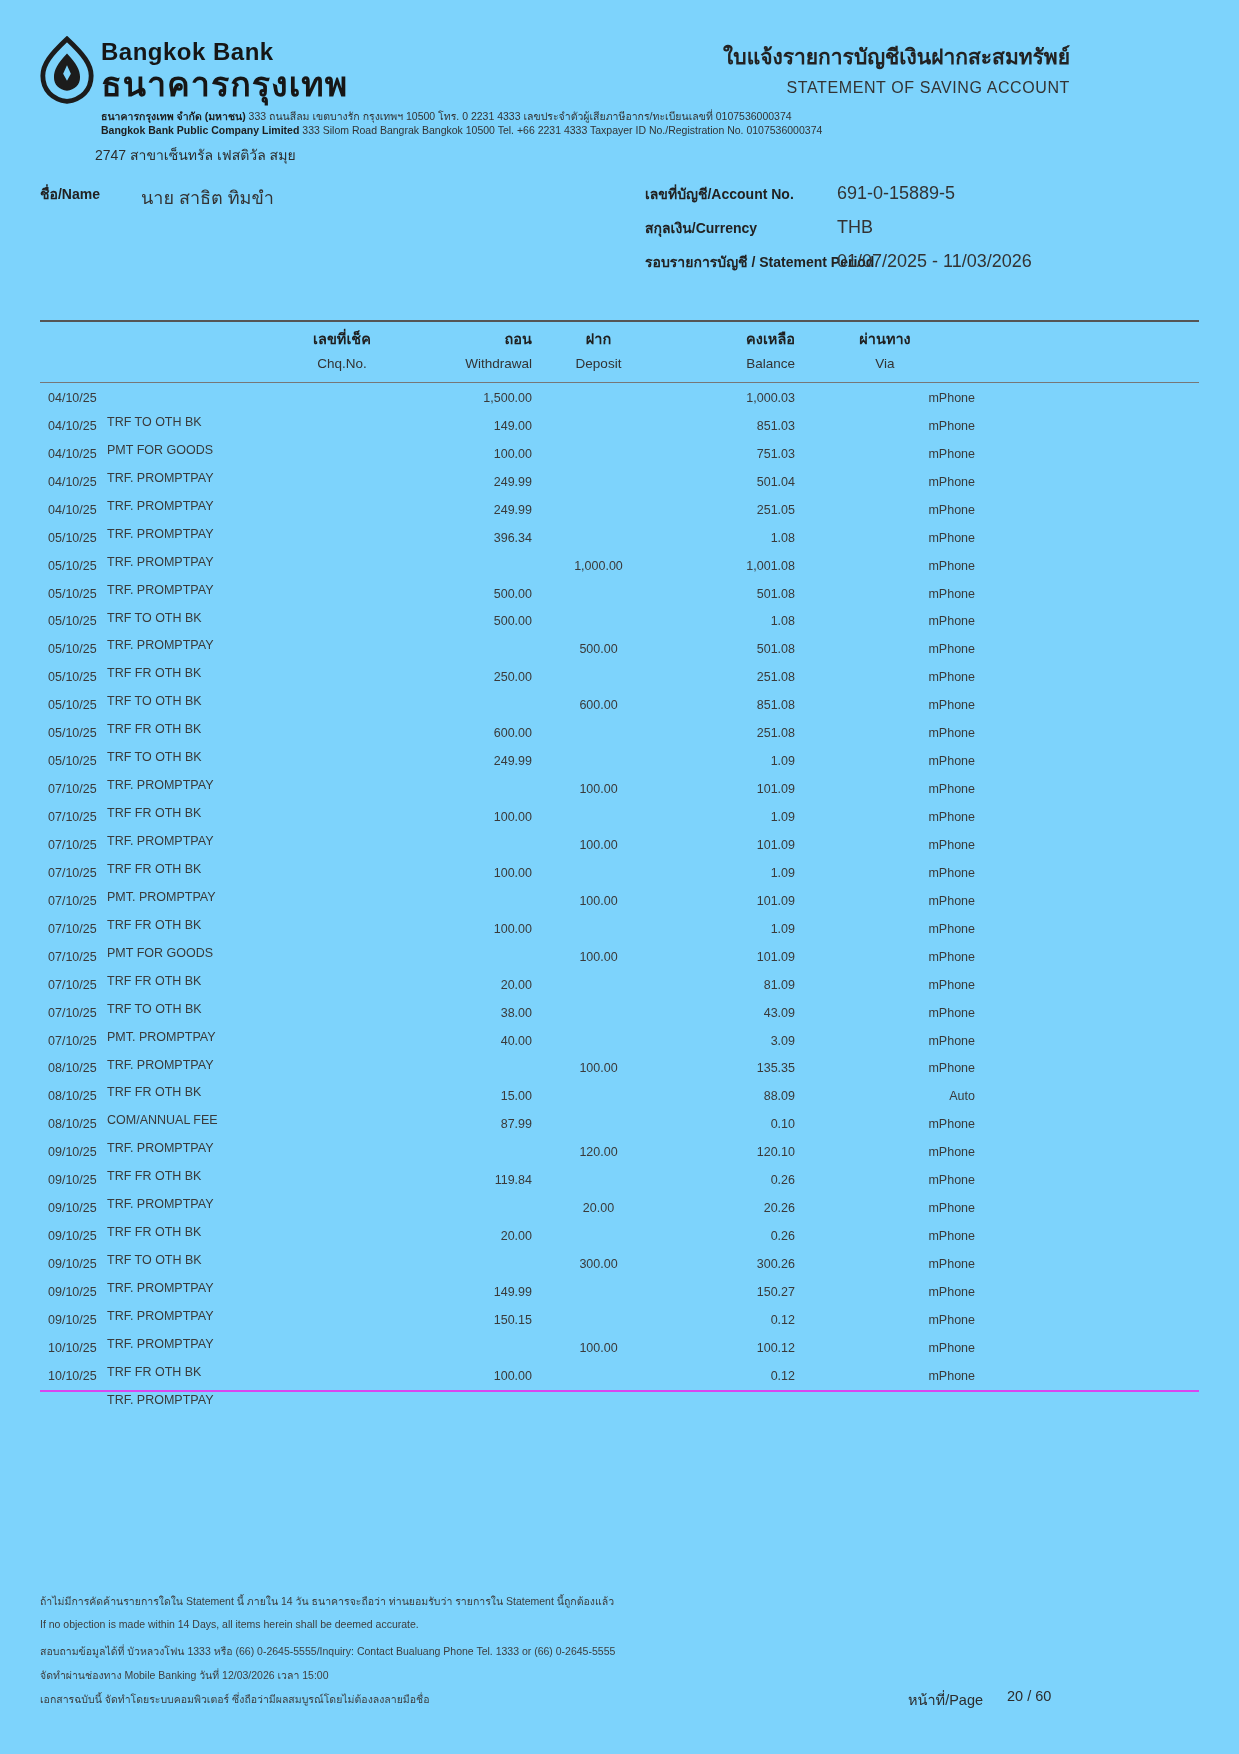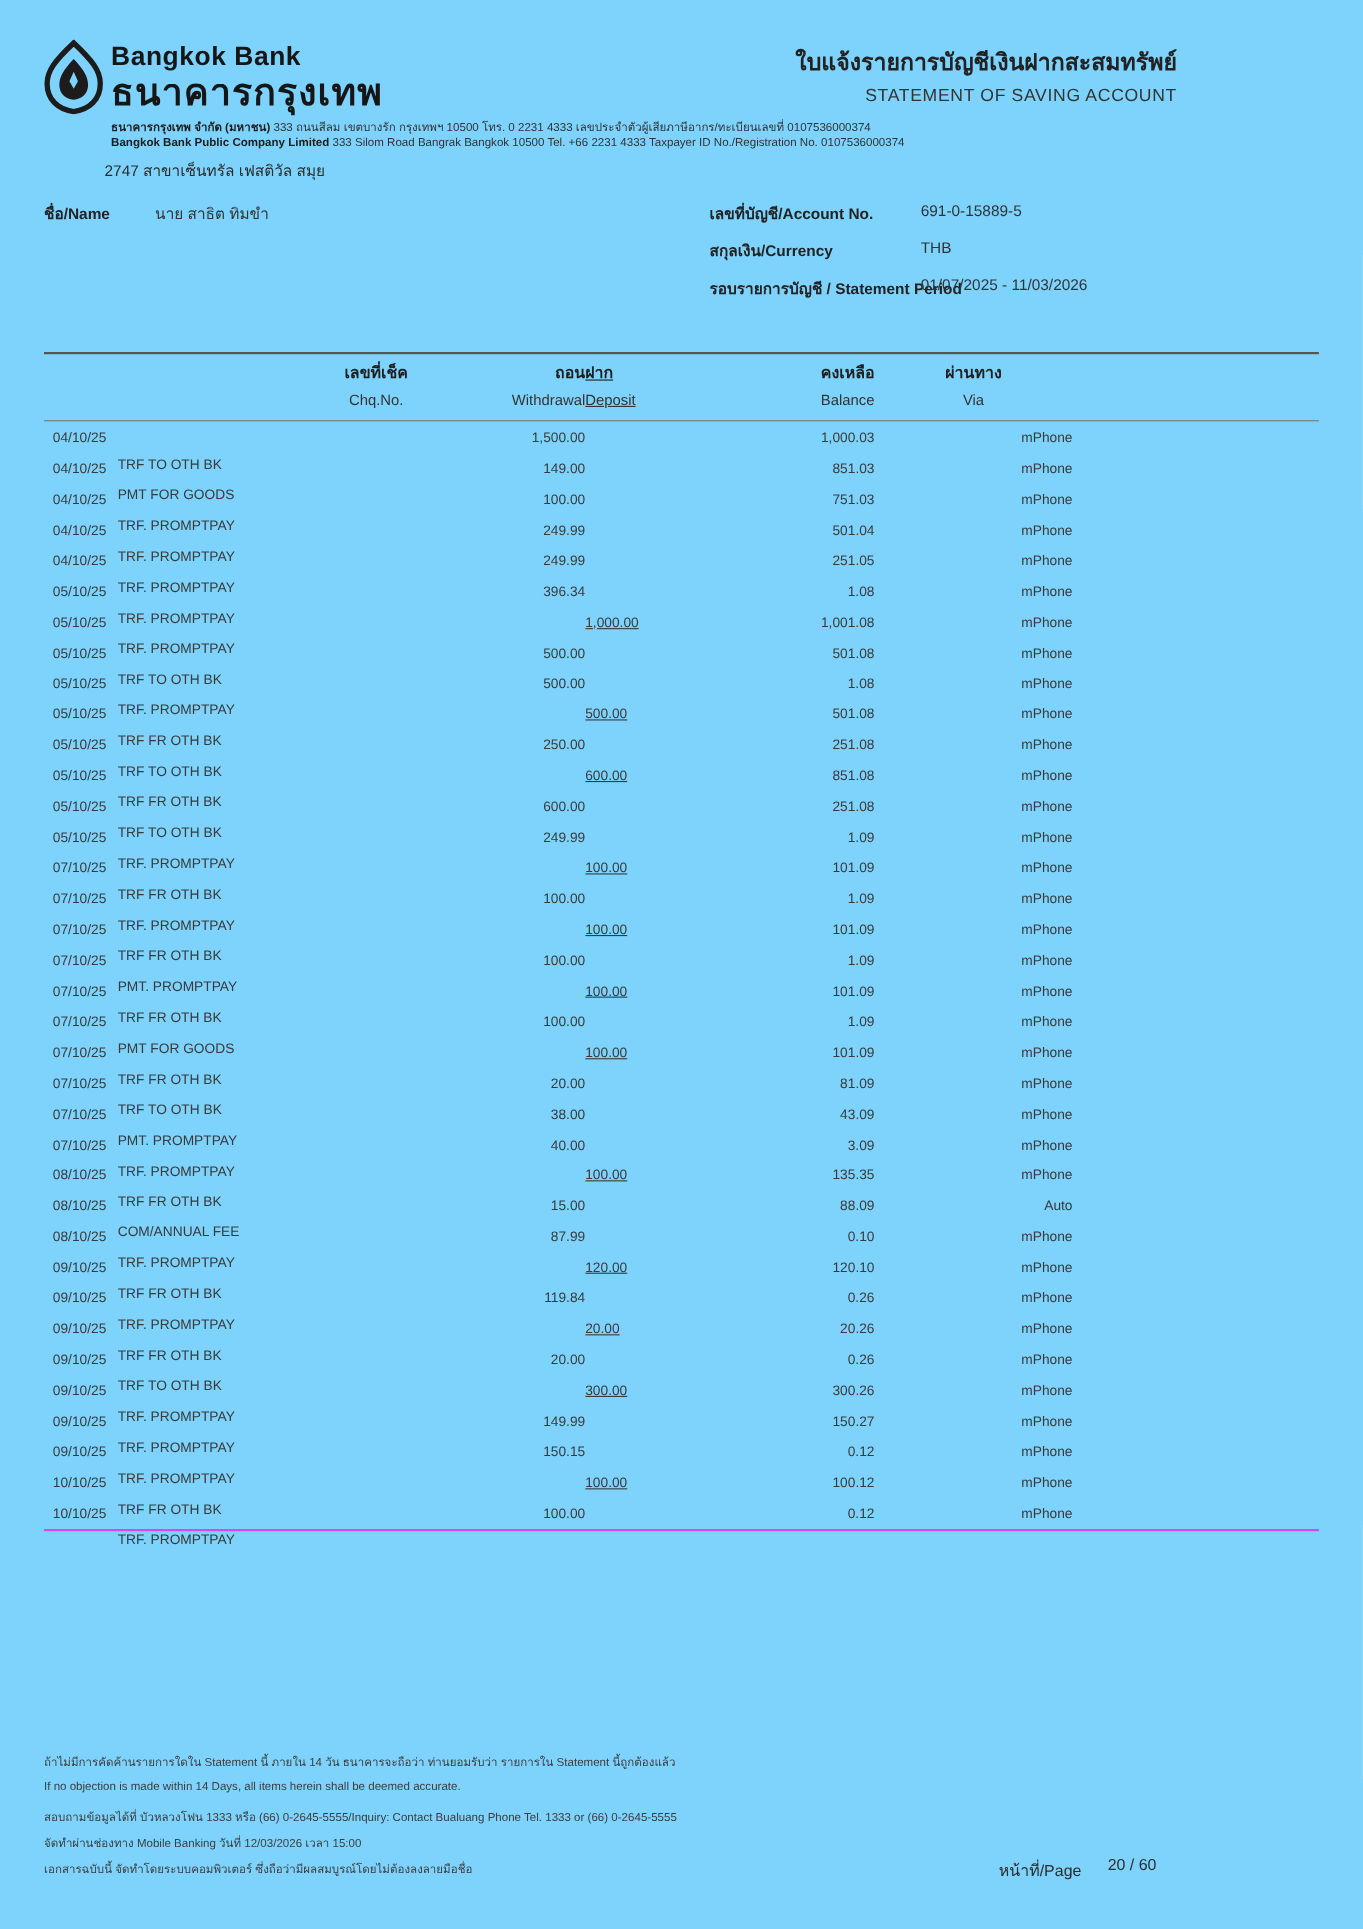--- a/index.html
+++ b/index.html
@@ -20,21 +20,21 @@
   .doc-title-th { font-size:21px; font-weight:bold; color:#222; }
   .doc-title-en { font-size:16px; color:#333; margin-top:6px; letter-spacing:0.6px; }
 
   .addr { position:absolute; left:101px; top:109px; font-size:10.5px; color:#333; line-height:14px; white-space:nowrap; }
   .addr b { color:#1d1d1d; }
 
   .branch { position:absolute; left:95px; top:144px; font-size:14px; color:#2c2c2c; }
 
   
   .info-label { font-weight:bold; color:#222; font-size:14px; }
-  .info-value { color:#333; font-size:14px;text-align:center; }
+  .info-value { color:#333; font-size:18px;text-align:center; }
   .name-label  { position:absolute; left:40px;  top:183px; }
   .name-value  { position:absolute; left:141px; top:183px; }
   .acc-label   { position:absolute; left:645px; top:183px; }
   .acc-value   { position:absolute; left:837px; top:183px; }
   .cur-label   { position:absolute; left:645px; top:217px; }
   .cur-value   { position:absolute; left:837px; top:217px; }
   .per-label   { position:absolute; left:645px; top:251px; }
   .per-value   { position:absolute; left:837px; top:251px; }
 
   
@@ -47,21 +47,21 @@
   .thead .hrow.en-line { font-size:13.5px; color:#333; height:24px; }
 
   .tbody { position:absolute; left:40px; top:384px; width:1159px; border-bottom:2px solid #d946ef; }
   .trow { display:flex; align-items:center; height:27.95px; font-size:12.5px; color:#3a3a3a; }
 
   .tc { overflow:hidden; white-space:nowrap; }
   .c1 { width:65px;  text-align:left; padding-left:8px; }
   .c2 { width:187px; text-align:left; padding-left:2px;margin-top:48px; }
   .c3 { width:100px; text-align:center; }
   .c4 { width:140px; text-align:right; }
-  .c5 { width:133px; text-align:left;text-decoration:underline; }
+  .c5 { width:133px; text-align:center; }
   .c6 { width:130px; text-align:right; }
   .c7 { width:180px; text-align:right; padding-left:18px; }
   .thead .c1 { text-align:right;margin-top:47px; }
   .thead .c2, .thead .c3, .thead .c7 { text-align:center; padding-left:0; }
 
   
   .fline { position:absolute; left:40px; font-size:10.5px; color:#3d3d3d; white-space:nowrap; }
   .f1 { top:1593px; } .f2 { top:1618px; } .f3 { top:1643px; } .f4 { top:1667px; } .f5 { top:1691px; }
   .page-label { position:absolute; left:908px; top:1688px; font-size:14.5px; color:#2c2c2c; }
   .page-value { position:absolute; left:1007px; top:1688px; font-size:14.5px; color:#2c2c2c; }

